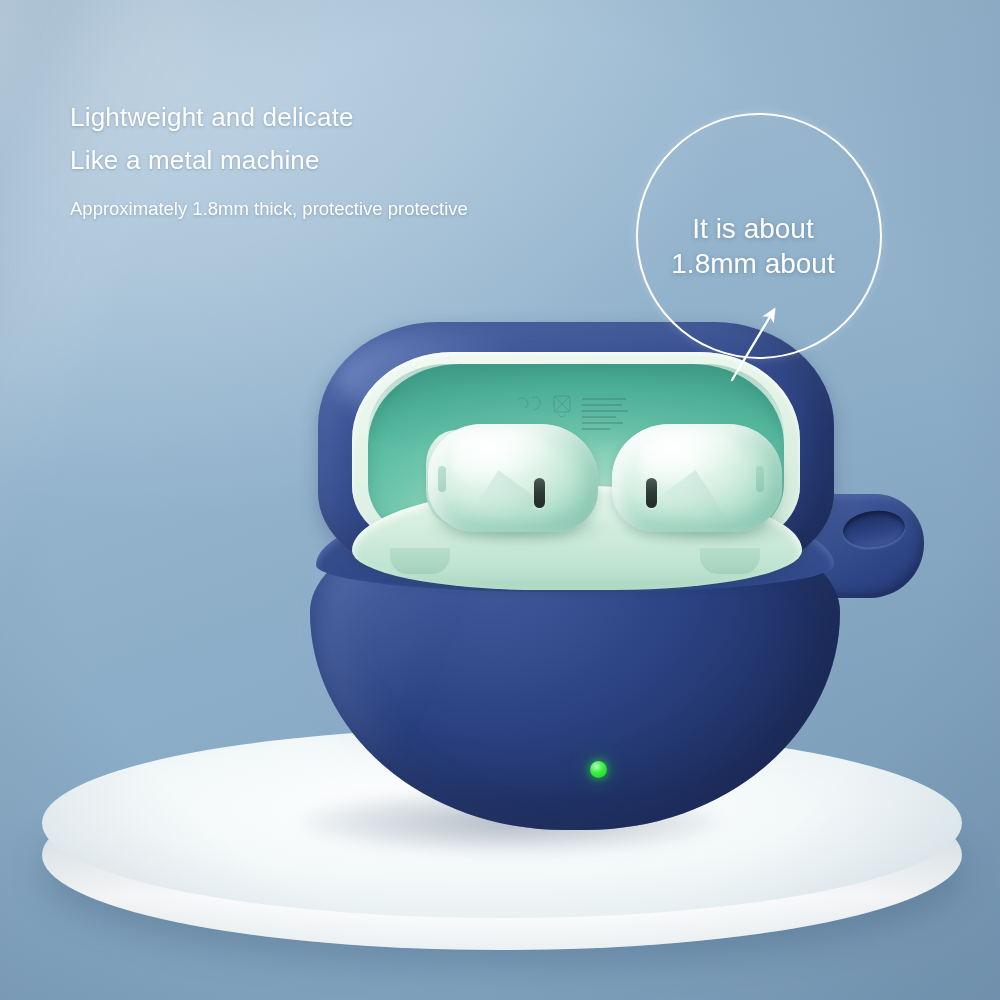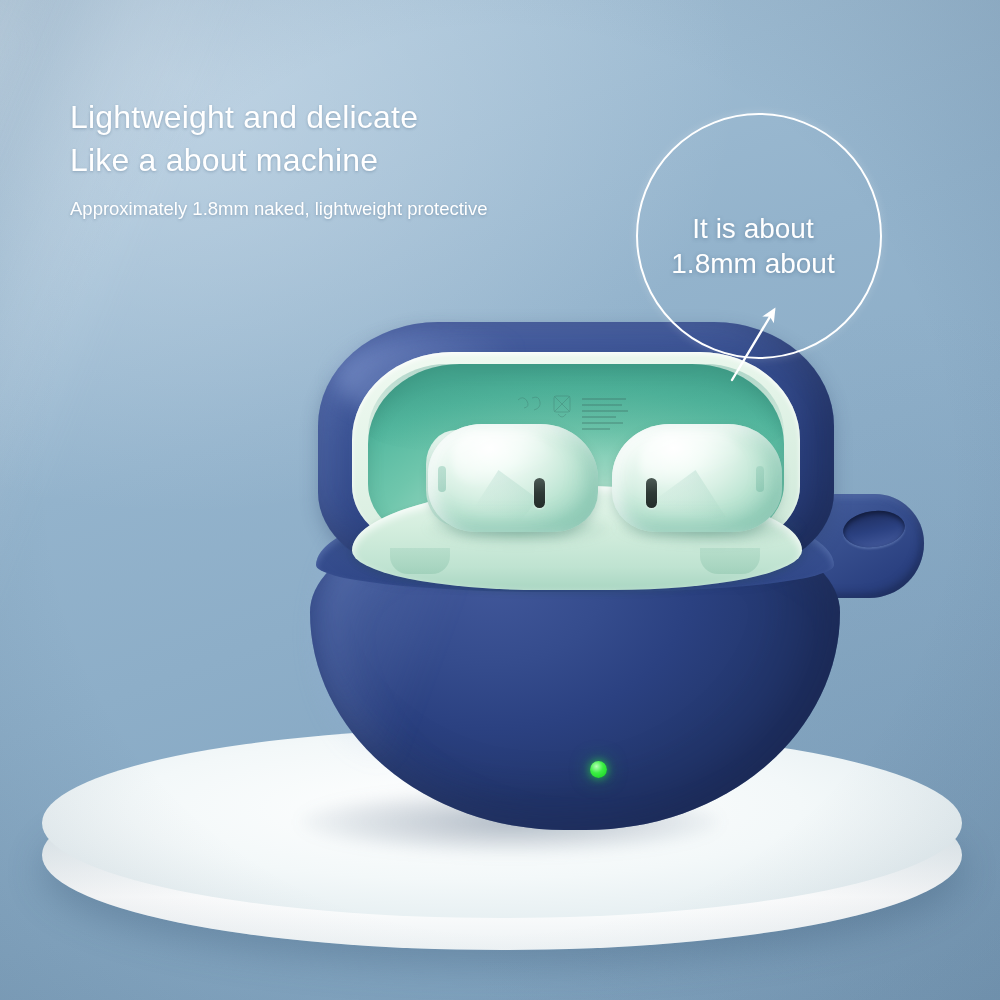--- a/index.html
+++ b/index.html
@@ -38,21 +38,21 @@
   #streak-4 { left: -140px; top:  -40px; width: 210px; height: 640px; transform: rotate(22deg); opacity: .30; }
   #vignette {
     inset: 0;
     background: radial-gradient(ellipse 820px 820px at 50% 48%, rgba(0,0,0,0) 55%, rgba(38,62,88,0.18) 100%);
   }
 
   
   #text-block { left: 70px; top: 96px; width: 560px; }
   .headline {
     color: #FFFFFF;
-    font-size: 32px;
+    font-size: 26px;
     line-height: 43px;
     font-weight: 400;
     letter-spacing: .2px;
     text-shadow: 0 1px 3px rgba(40,70,100,0.30);
     white-space: nowrap;
   }
   .subline {
     color: #FFFFFF;
     font-size: 18.5px;
     line-height: 25px;
@@ -322,23 +322,23 @@
     <div class="bud-facet" style="left:640px; top:432px; width:100px; height:52px; border-radius:46px 40px 34px 30px; filter:blur(3px);"></div>
     <div class="bud-shadow-facet" style="left:656px; top:470px; width:76px; height:56px; clip-path:polygon(52% 0%, 92% 84%, 28% 100%, 0% 52%); opacity:.7;"></div>
     <div class="bud-ear-slot" style="left:756px; top:466px;"></div>
     <div class="bud-mic" style="left:646px; top:478px;"></div>
   </div>
 
   <div id="vignette" class="layer"></div>
 
   <div id="text-block" class="layer">
     <div class="headline">Lightweight and delicate</div>
-    <div class="headline">Like a about machine</div>
+    <div class="headline">Like a metal machine</div>
     <div class="subline">
-      <span>Approximately 1.8mm naked, lightweight protective</span>
+      <span>Approximately 1.8mm thick, protective protective</span>
     </div>
   </div>
 
   <div id="callout" class="layer">
     <div id="callout-ring"></div>
     <div id="callout-text">
       <span>It is about</span>
       <span>1.8mm about</span>
     </div>
   </div>

